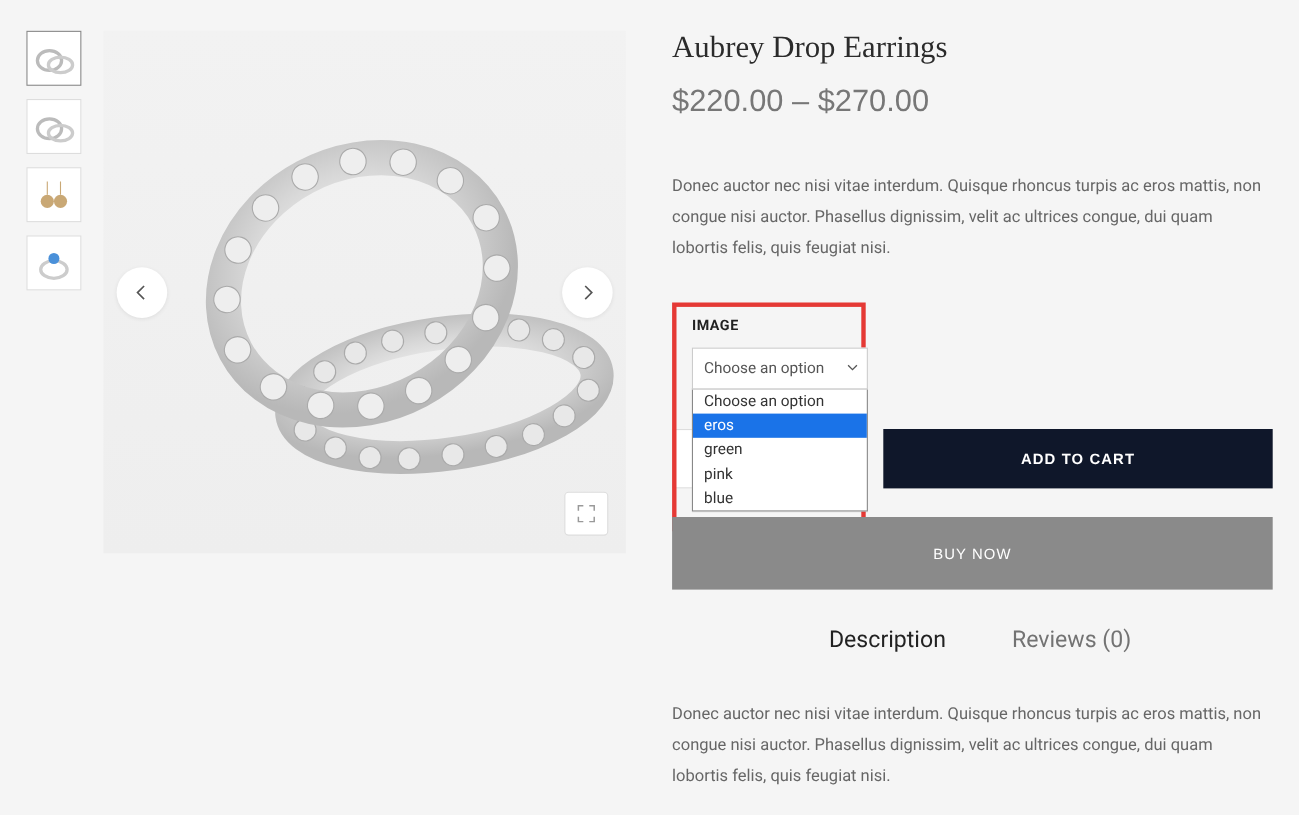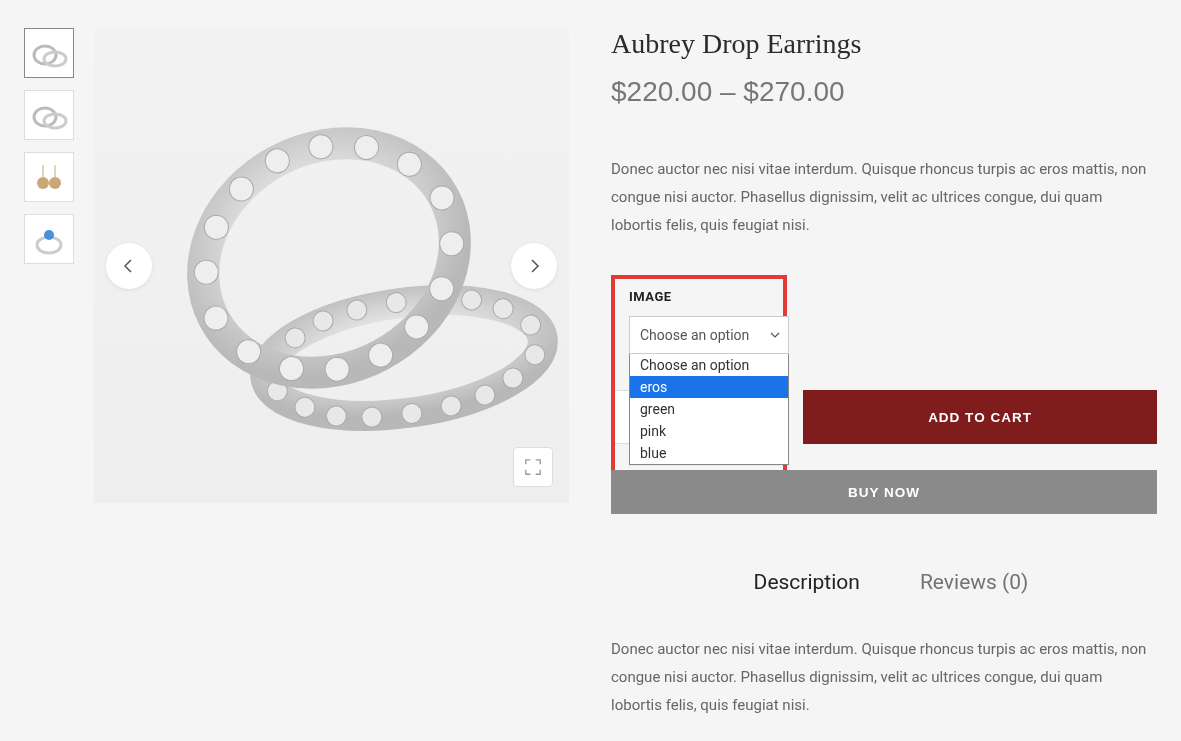--- a/index.html
+++ b/index.html
@@ -172,43 +172,43 @@
   }
   .qty {
     width: 170px;
     height: 54px;
     border: 1px solid #ddd;
     background: #fff;
   }
   .add-cart {
     flex: 1;
     height: 54px;
-    background: #7f1d1d;
+    background: #0f172a;
     color: #fff;
     border: none;
     font-size: 13.5px;
     font-weight: 700;
     letter-spacing: 1px;
     cursor: pointer;
     margin-left: 22px;
   }
   .buy-now-wrap {
     position: absolute;
     top: 442px;
     left: 10px;
     right: 0;
   }
   .buy-now {
     width: 100%;
-    height: 44px;
+    height: 66px;
     background: #8a8a8a;
     color: #fff;
     border: none;
     font-size: 13.5px;
-    font-weight: 700;
+    font-weight: 400;
     letter-spacing: 1px;
     cursor: pointer;
   }
 
   .tabs {
     position: absolute;
     top: 542px;
     left: 24px;
     right: 0;
     display: flex;

